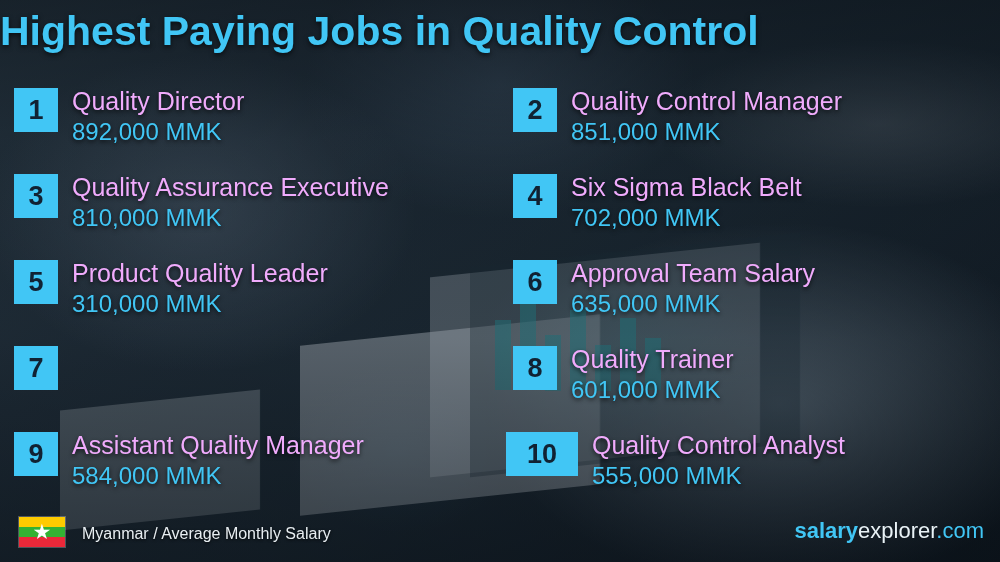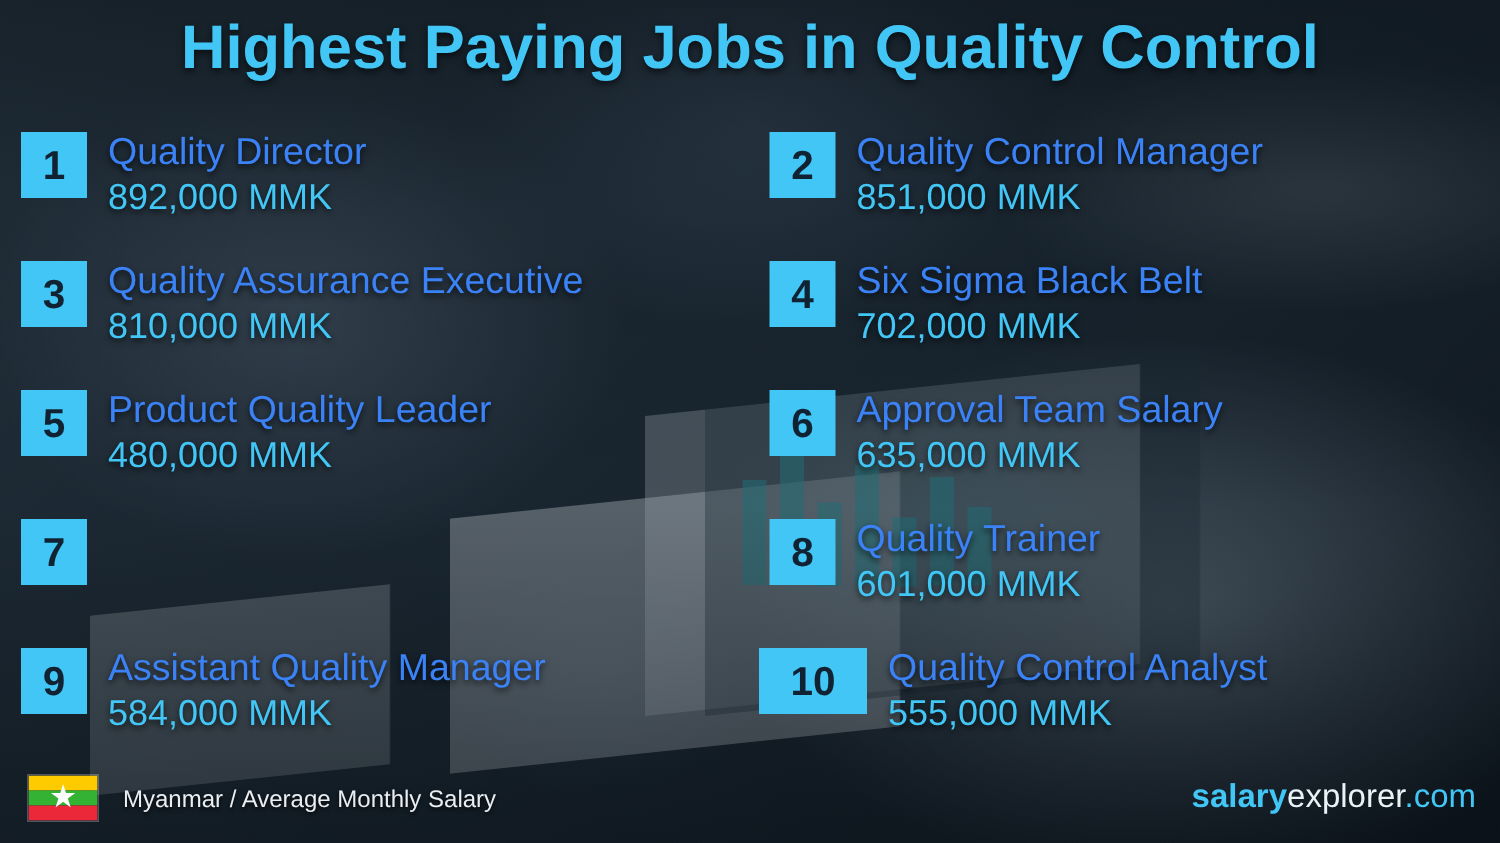--- a/index.html
+++ b/index.html
@@ -49,21 +49,21 @@
     position: absolute;
     inset: 0;
     background: linear-gradient(180deg, rgba(8,14,20,0.55) 0%, rgba(8,14,20,0.30) 25%, rgba(8,14,20,0.25) 60%, rgba(8,14,20,0.55) 100%);
   }
   
   .title {
     position: absolute;
     top: 8px;
     left: 0;
     width: 1000px;
-    text-align: center;
+    text-align: left;
     font-size: 41px;
     font-weight: bold;
     color: #41c6f5;
     letter-spacing: 0px;
     text-shadow: 0 2px 5px rgba(0,0,0,0.65);
     white-space: nowrap;
   }
   
   .grid {
     position: absolute;
@@ -93,21 +93,21 @@
   }
   .rank.wide { width: 72px; }
   .jobtext {
     margin-left: 14px;
     display: flex;
     flex-direction: column;
     justify-content: flex-start;
   }
   .jobname {
     font-size: 25px;
-    color: #3b82f6;
+    color: #f0abfc;
     line-height: 30px;
     white-space: nowrap;
     text-shadow: 0 2px 4px rgba(0,0,0,0.7);
   }
   .jobsalary {
     font-size: 24px;
     color: #41c6f5;
     line-height: 28px;
     margin-top: 2px;
     text-shadow: 0 2px 4px rgba(0,0,0,0.7);
@@ -215,21 +215,21 @@
       <div class="jobtext">
         <div class="jobname">Six Sigma Black Belt</div>
         <div class="jobsalary">702,000 MMK</div>
       </div>
     </div>
 
     <div class="job" style="left:14px; top:172px;">
       <div class="rank">5</div>
       <div class="jobtext">
         <div class="jobname">Product Quality Leader</div>
-        <div class="jobsalary">480,000 MMK</div>
+        <div class="jobsalary">310,000 MMK</div>
       </div>
     </div>
     <div class="job" style="left:513px; top:172px;">
       <div class="rank">6</div>
       <div class="jobtext">
         <div class="jobname">Approval Team Salary</div>
         <div class="jobsalary">635,000 MMK</div>
       </div>
     </div>
 

